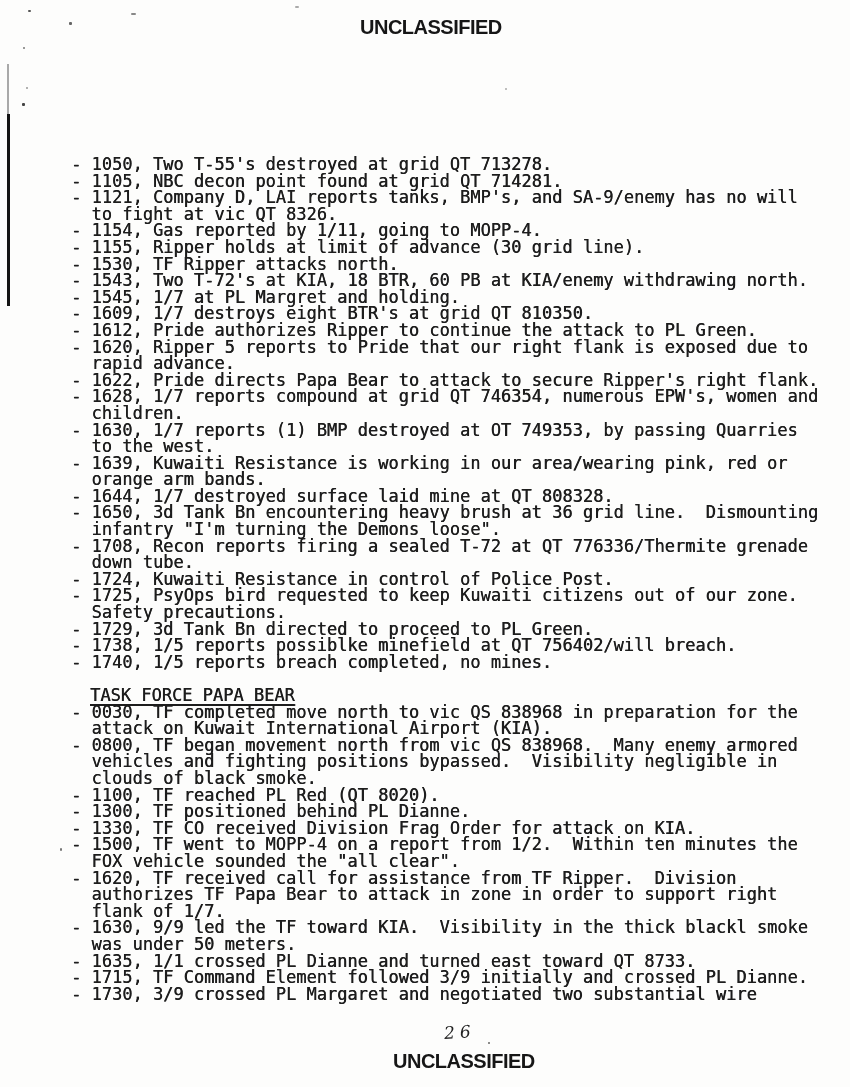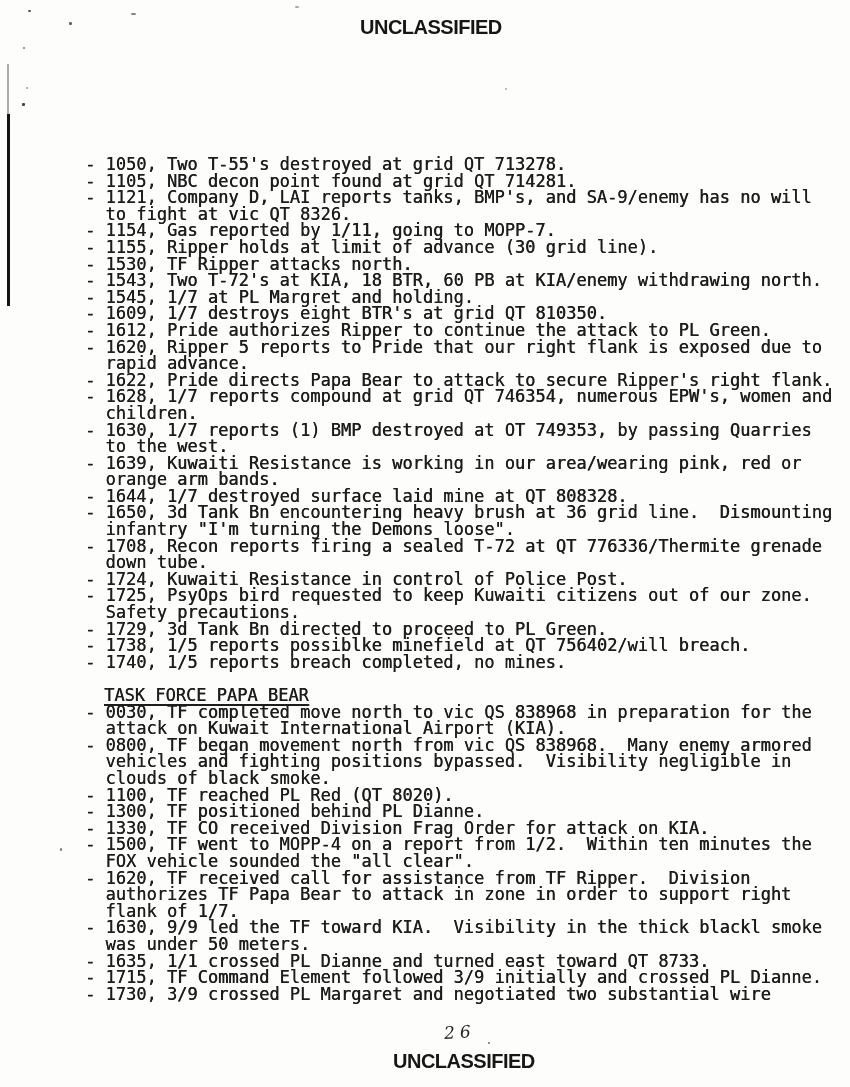--- a/index.html
+++ b/index.html
@@ -19,21 +19,21 @@
     font-family:"Liberation Sans", sans-serif;
     font-weight:bold;
     font-size:20px;
     letter-spacing:-0.5px;
     color:#161616;
   }
   .classification.top{left:360px;top:16px;}
   .classification.bottom{left:393px;top:1050px;}
   .doc-body{
     position:absolute;
-    left:85px;top:156px;
+    left:71px;top:156px;
     width:760px;
     font-family:"DejaVu Sans Mono", monospace;
     font-size:17px;
     color:#1d1d1d;
     text-shadow:0.4px 0 0 currentColor;
   }
   .doc-body .line{
     white-space:pre;
     height:16.6px;
     line-height:16.6px;
@@ -82,21 +82,21 @@
   <div class="artifact spot" style="left:22px;top:103px;width:3px;height:3px;background:#444;"></div>
   <div class="artifact spot" style="left:505px;top:88px;width:2px;height:2px;background:#aaa;"></div>
   <div class="artifact spot" style="left:60px;top:848px;width:2px;height:3px;background:#777;"></div>
   <div class="artifact spot" style="left:488px;top:1042px;width:2px;height:2px;background:#666;"></div>
 
   <div class="doc-body" id="doc-body">
       <div class="line">- 1050, Two T-55's destroyed at grid QT 713278.</div>
       <div class="line">- 1105, NBC decon point found at grid QT 714281.</div>
       <div class="line">- 1121, Company D, LAI reports tanks, BMP's, and SA-9/enemy has no will</div>
       <div class="line">  to fight at vic QT 8326.</div>
-      <div class="line">- 1154, Gas reported by 1/11, going to MOPP-7.</div>
+      <div class="line">- 1154, Gas reported by 1/11, going to MOPP-4.</div>
       <div class="line">- 1155, Ripper holds at limit of advance (30 grid line).</div>
       <div class="line">- 1530, TF Ripper attacks north.</div>
       <div class="line">- 1543, Two T-72's at KIA, 18 BTR, 60 PB at KIA/enemy withdrawing north.</div>
       <div class="line">- 1545, 1/7 at PL Margret and holding.</div>
       <div class="line">- 1609, 1/7 destroys eight BTR's at grid QT 810350.</div>
       <div class="line">- 1612, Pride authorizes Ripper to continue the attack to PL Green.</div>
       <div class="line">- 1620, Ripper 5 reports to Pride that our right flank is exposed due to</div>
       <div class="line">  rapid advance.</div>
       <div class="line">- 1622, Pride directs Papa Bear to attack to secure Ripper's right flank.</div>
       <div class="line">- 1628, 1/7 reports compound at grid QT 746354, numerous EPW's, women and</div>

